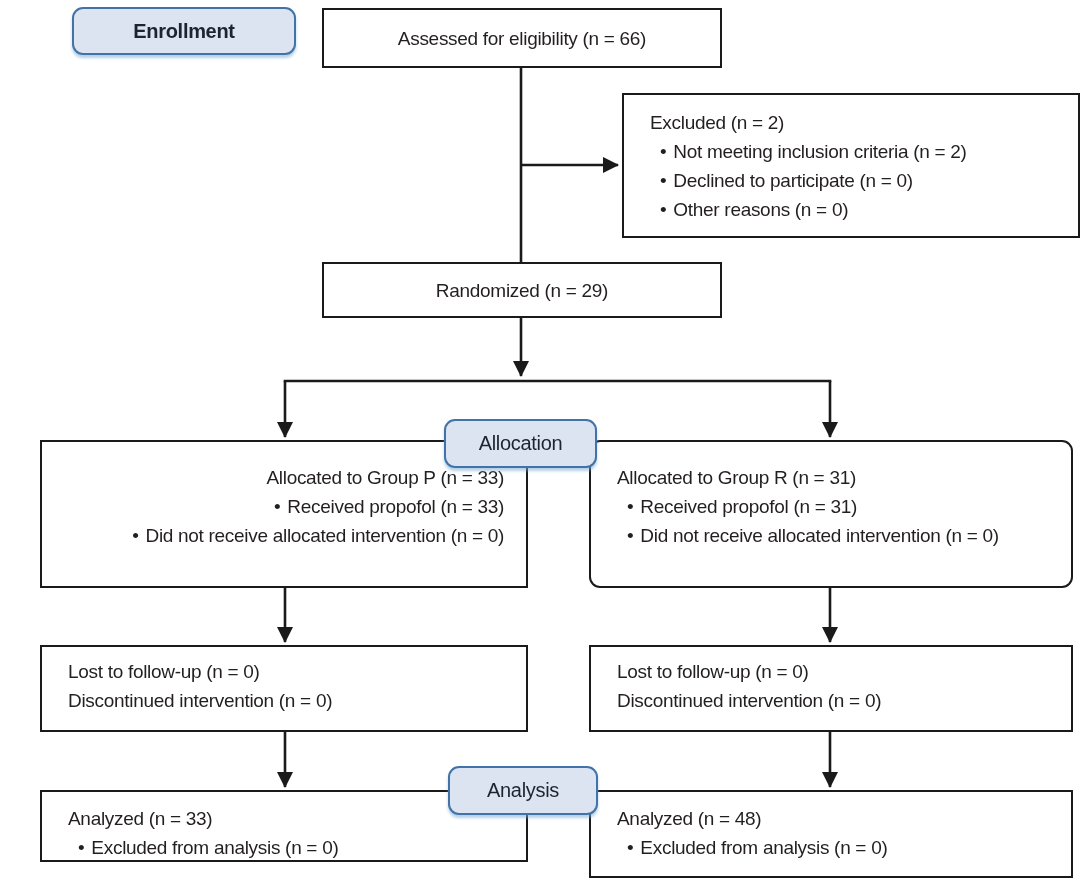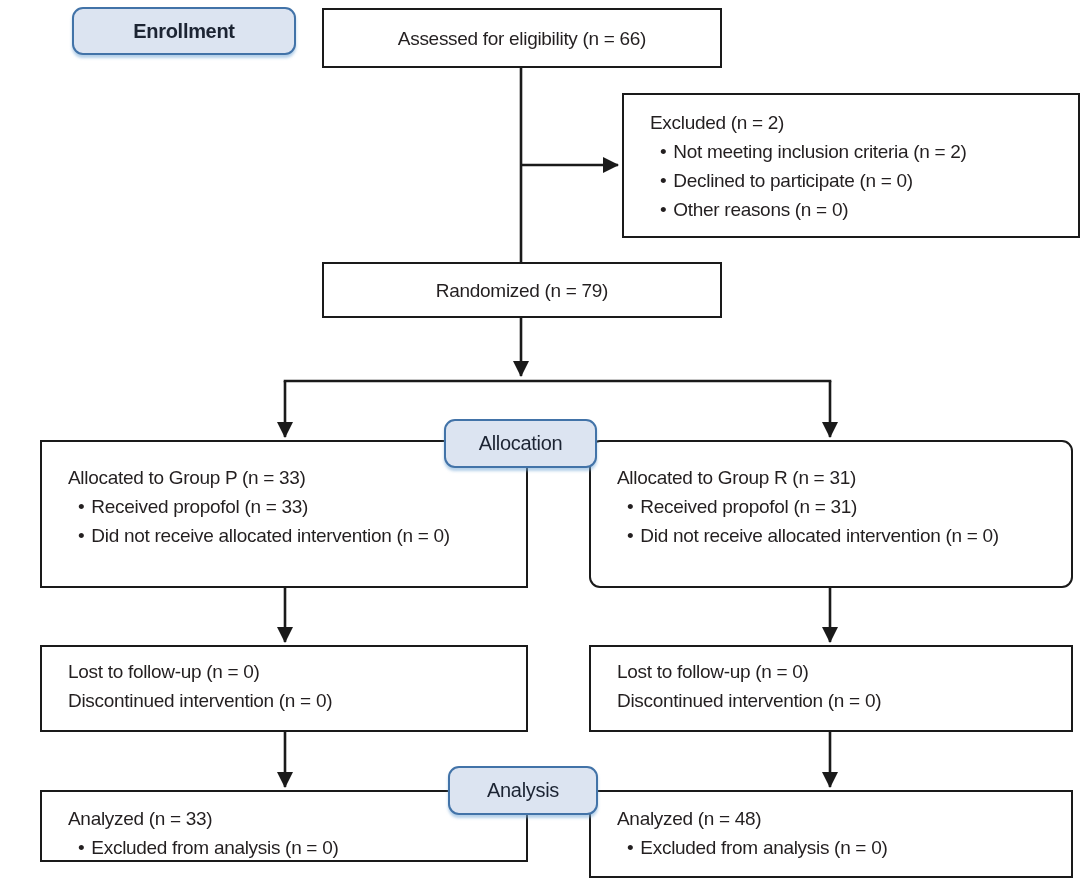--- a/index.html
+++ b/index.html
@@ -65,21 +65,21 @@
     box-shadow: 0 3px 3px rgba(120, 170, 215, 0.55);
   }
 
   
   .pos-enrollment { left: 72px;  top: 7px;   width: 224px; height: 48px; font-weight: bold; }
   .pos-assessed   { left: 322px; top: 8px;   width: 400px; height: 60px; }
   .pos-excluded   { left: 622px; top: 93px;  width: 458px; height: 145px; padding: 13px 8px 0 26px; }
   .pos-randomized { left: 322px; top: 262px; width: 400px; height: 56px; }
 
   .pos-alloc-badge    { left: 444px; top: 419px; width: 153px; height: 49px; }
-  .pos-alloc-left     { left: 40px;  top: 440px; width: 488px; height: 148px; padding: 21px 22px 0 26px; }
+  .pos-alloc-left     { left: 40px;  top: 440px; width: 488px; height: 148px; padding: 21px 22px 0 26px; text-align: right; }
   .pos-alloc-right    { left: 589px; top: 440px; width: 484px; height: 148px; padding: 21px 6px 0 26px; border-radius: 11px; }
 
   .pos-followup-badge { left: 447px; top: 625px; width: 150px; height: 48px; }
   .pos-followup-left  { left: 40px;  top: 645px; width: 488px; height: 87px;  padding: 10px 6px 0 26px; }
   .pos-followup-right { left: 589px; top: 645px; width: 484px; height: 87px;  padding: 10px 6px 0 26px; }
 
   .pos-analysis-badge { left: 448px; top: 766px; width: 150px; height: 49px; }
   .pos-analysis-left  { left: 40px;  top: 790px; width: 488px; height: 72px;  padding: 12px 6px 0 26px; }
   .pos-analysis-right { left: 589px; top: 790px; width: 484px; height: 88px;  padding: 12px 6px 0 26px; }
 </style>
@@ -122,21 +122,21 @@
   </div>
 
   <div class="box pos-excluded">
     <div class="line">Excluded (n = 2)</div>
     <div class="line bullet">Not meeting inclusion criteria (n = 2)</div>
     <div class="line bullet">Declined to participate (n = 0)</div>
     <div class="line bullet">Other reasons (n = 0)</div>
   </div>
 
   <div class="box center pos-randomized">
-    <span class="line">Randomized (n = 79)</span>
+    <span class="line">Randomized (n = 29)</span>
   </div>
 
   <div class="box pos-alloc-left">
     <div class="line">Allocated to Group P (n = 33)</div>
     <div class="line bullet">Received propofol (n = 33)</div>
     <div class="line bullet">Did not receive allocated intervention (n = 0)</div>
   </div>
 
   <div class="box pos-alloc-right">
     <div class="line">Allocated to Group R (n = 31)</div>

